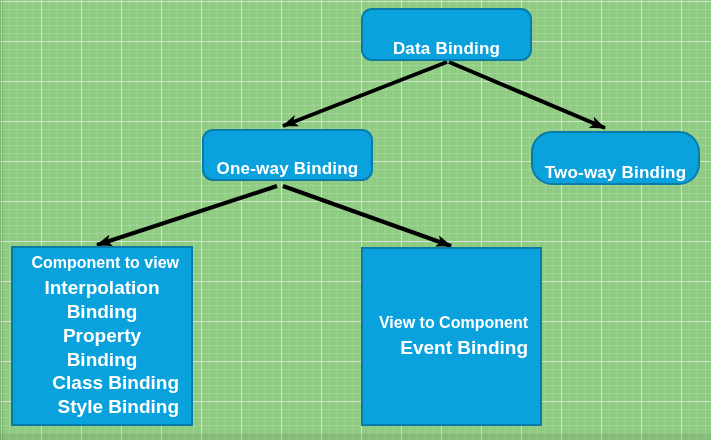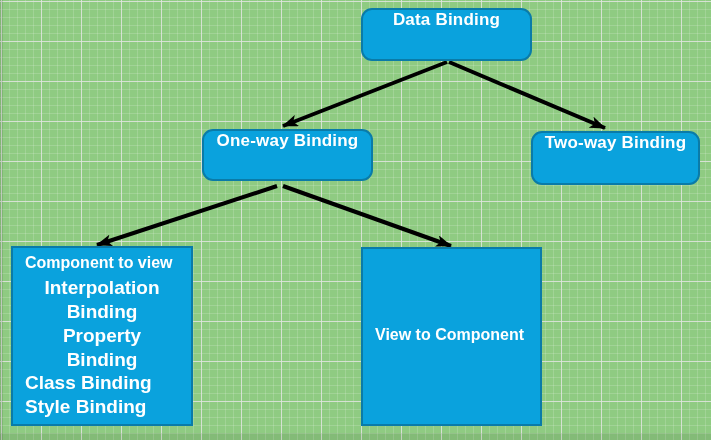--- a/index.html
+++ b/index.html
@@ -30,21 +30,21 @@
     background: rgba(0,0,0,0.08); pointer-events: none;
   }
 
   .node {
     position: absolute;
     background: var(--node-fill, #0aa2dd);
     border: 2px solid var(--node-border, #0a7ba8);
     box-sizing: border-box;
     color: var(--node-text, #ffffff);
     display: flex;
-    align-items: flex-start;
+    align-items: flex-end;
     justify-content: center;
     text-align: center;
     cursor: default;
   }
   .node.pill { border-radius: 11px; }
   .pill-label { font-size: 17px; font-weight: bold; letter-spacing: 0.2px; }
 
   .leaf { flex-direction: column; padding: 6px 12px; }
   .leaf-title {
     font-size: 16px;
@@ -53,21 +53,21 @@
     margin-bottom: 3px;
   }
   .leaf-item {
     font-size: 19px;
     font-weight: bold;
     line-height: 1.26;
   }
 
   #node-data-binding      { left: 361px; top: 8px;   width: 171px; height: 53px; }
   #node-one-way           { left: 202px; top: 129px; width: 171px; height: 52px; }
-  #node-two-way           { left: 531px; top: 131px; width: 169px; height: 54px; }
+  #node-two-way           { left: 531px; top: 131px; width: 169px; height: 54px; border-radius: 21px; }
   #node-component-to-view { left: 11px;  top: 246px; width: 182px; height: 180px; }
   #node-view-to-component { left: 361px; top: 247px; width: 181px; height: 179px; }
 
   svg.connectors {
     position: absolute; left: 0; top: 0;
     width: 711px; height: 440px;
     pointer-events: none;
   }
   svg.connectors line { pointer-events: stroke; }
 </style>
@@ -103,17 +103,18 @@
   <div class="node leaf" id="node-component-to-view">
     <div class="leaf-title" data-bind="diagram.nodes.component_to_view.title">Component to view</div>
     <div class="leaf-item" data-bind="diagram.nodes.component_to_view.items.0">Interpolation Binding</div>
     <div class="leaf-item" data-bind="diagram.nodes.component_to_view.items.1">Property Binding</div>
     <div class="leaf-item" data-bind="diagram.nodes.component_to_view.items.2">Class Binding</div>
     <div class="leaf-item" data-bind="diagram.nodes.component_to_view.items.3">Style Binding</div>
   </div>
 
   <div class="node leaf" id="node-view-to-component">
     <div class="leaf-title" data-bind="diagram.nodes.view_to_component.title">View to Component</div>
+    <div class="leaf-item" data-bind="diagram.nodes.view_to_component.items.0">Event Binding</div>
   </div>
 
   <div class="edge-left"></div>
   <div class="edge-bottom"></div>
 </div>
 
 </body></html>

